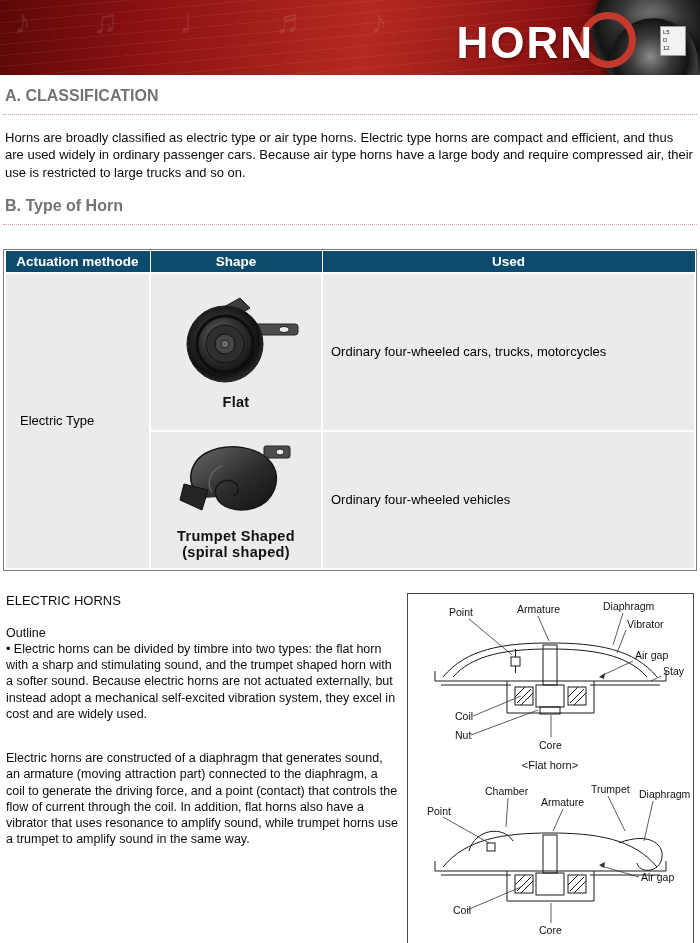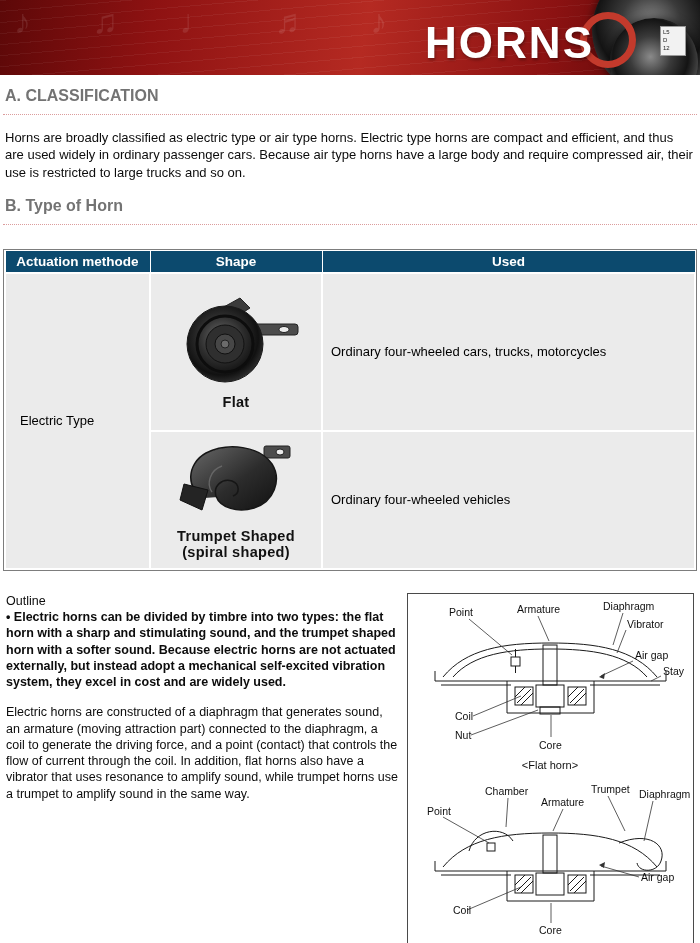--- a/index.html
+++ b/index.html
@@ -71,41 +71,41 @@
   .shape-label { font-weight:bold; font-size:14.5px; margin-top:8px; letter-spacing:0.3px; color:#111; }
   .shape-label .sub { display:block; }
   .row-flat td { height:158px;margin-top:20px; }
   .row-trumpet td { height:114px; }
 
   
   .bottom { display:flex; gap:9px; padding:12px 3px 8px; align-items:flex-start; }
   .bottom-text { flex:1; font-size:12.5px; line-height:1.30; color:#0c0c0c; }
   .electric-title { font-size:13px; margin-bottom:15px; }
   .outline-label { margin-bottom:0; }
-  .outline-para { margin-bottom:14px;font-weight:bold; }
+  .outline-para { margin-bottom:28px; }
 
   .diagram-box {
     width:287px; border:1px solid #4a4a4a; background:#fff;
     position:relative; padding:5px 3px 12px;
   }
   .diagram-box svg { display:block; }
   svg text { font-family:"Liberation Sans","DejaVu Sans",sans-serif; font-size:10.5px; fill:#101010; }
   svg text.caption { font-size:11px; }
 </style>
 </head>
 <body>
 
 <div class="banner">
   <div class="staff-lines"></div>
   <div class="notes">♪ ♫ ♩ ♬ ♪</div>
   <div class="horn-photo big"></div>
   <div class="horn-photo small"></div>
   <div class="horn-label-chip">L5<br>D<br>12</div>
   <div class="red-ring"></div>
-  <div class="banner-title">HORNS</div>
+  <div class="banner-title">HORN</div>
 </div>
 
 <div class="content">
 
   <div class="section-heading">A. CLASSIFICATION</div>
   <div class="intro-para">Horns are broadly classified as electric type or air type horns. Electric type horns are compact and efficient, and thus are used widely in ordinary passenger cars. Because air type horns have a large body and require compressed air, their use is restricted to large trucks and so on.</div>
 
   <div class="section-heading">B. Type of Horn</div>
 
   <div class="table-wrap">
@@ -172,20 +172,21 @@
           </div>
         </td>
         <td class="used-cell">Ordinary four-wheeled vehicles</td>
       </tr>
     </tbody>
   </table>
   </div>
 
   <div class="bottom">
     <div class="bottom-text">
+      <div class="electric-title">ELECTRIC HORNS</div>
       <div class="outline-label">Outline</div>
       <div class="outline-para">•  Electric horns can be divided by timbre into two types: the flat horn with a sharp and stimulating sound, and the trumpet shaped horn with a softer sound. Because electric horns are not actuated externally, but instead adopt a mechanical self-excited vibration system, they excel in cost and are widely used.</div>
       <div class="construction-para">Electric horns are constructed of a diaphragm that generates sound, an armature (moving attraction part) connected to the diaphragm, a coil to generate the driving force, and a point (contact) that controls the flow of current through the coil. In addition, flat horns also have a vibrator that uses resonance to amplify sound, while trumpet horns use a trumpet to amplify sound in the same way.</div>
     </div>
 
     <div class="diagram-box">
 
       <svg width="279" height="182" viewBox="0 0 279 182">
         <g stroke="#1a1a1a" stroke-width="1" fill="none">
           <path d="M32,78 C55,50 92,44 139,44 C186,44 223,50 246,78"></path>

